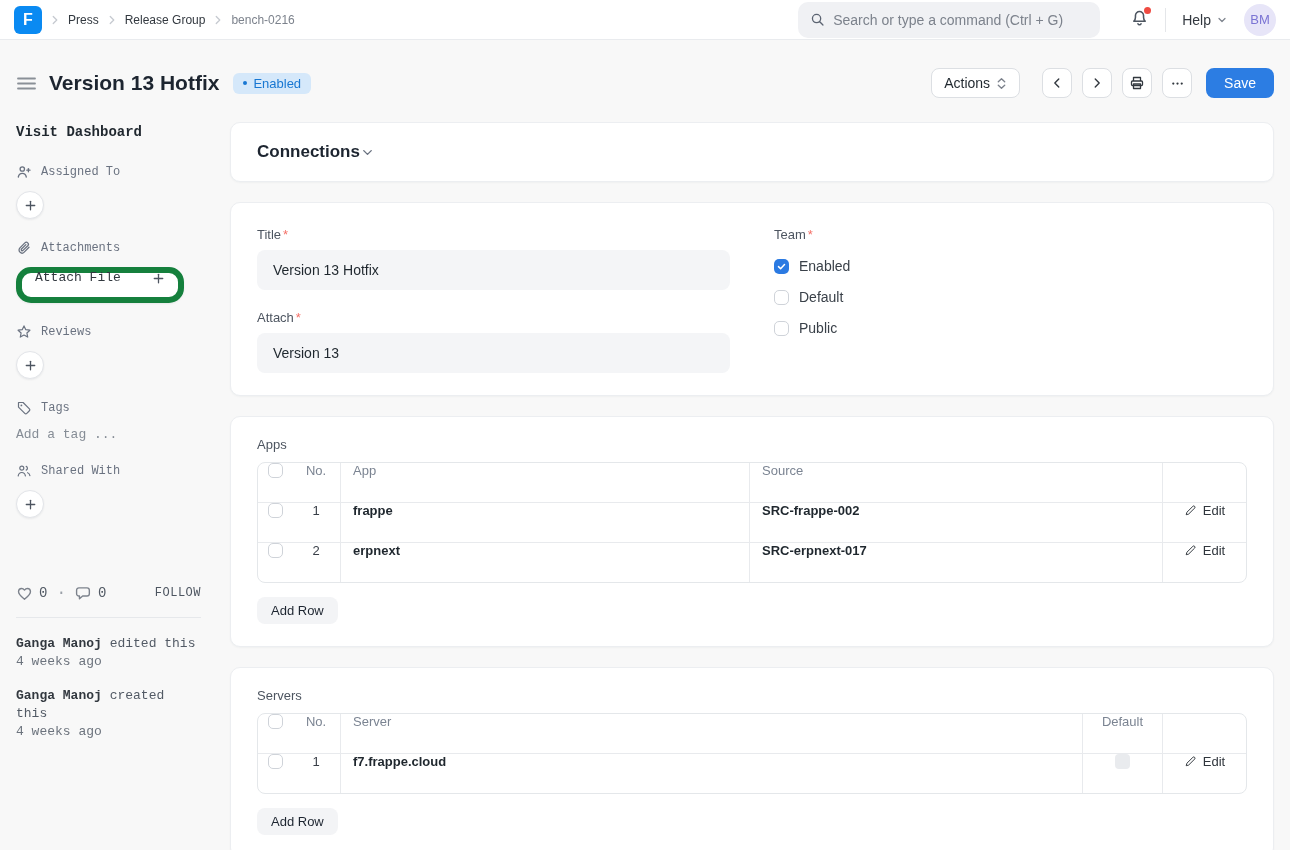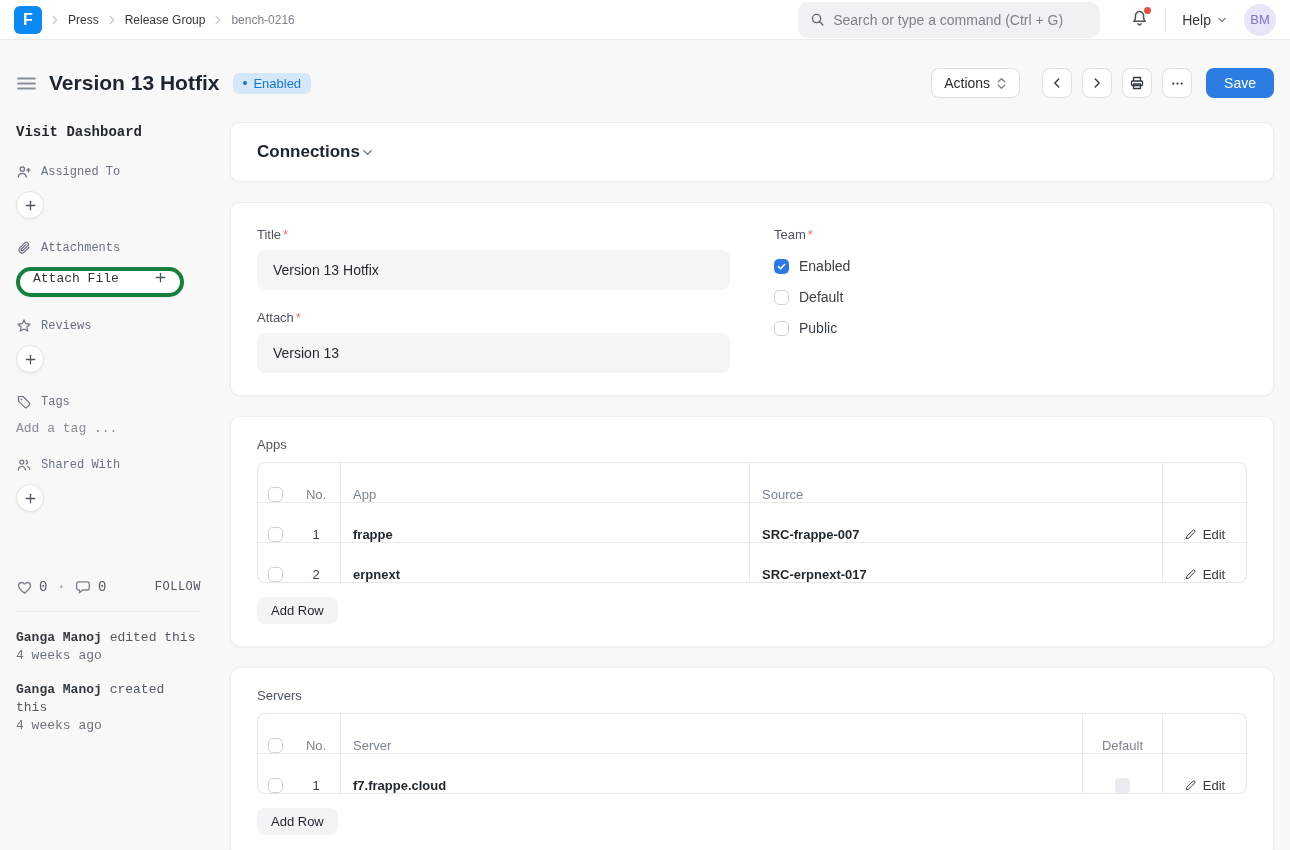--- a/index.html
+++ b/index.html
@@ -53,23 +53,23 @@
   .page-body { display:flex; align-items:flex-start; }
 
   
   .sidebar { width:200px; flex:none; padding-top:2px;font-family:Liberation Mono, monospace; }
   .sb-link { font-size:14px; font-weight:700; color:#1f272e; margin-bottom:24px; cursor:pointer; }
   .sb-section { margin-bottom:21px; }
   .sb-head { display:flex; align-items:center; gap:9px; color:#6a7280; font-size:12px; margin-bottom:11px; }
   .circle-btn { width:28px; height:28px; border-radius:50%; background:#fff; border:1px solid #e3e5e9;
     box-shadow:0 1px 2px rgba(25,39,52,.07); display:flex; align-items:center; justify-content:center;
     color:#4d5560; cursor:pointer; }
-  .attach-btn { width:168px; height:30px; border-radius:15px; background:#fff; border:4px solid #15803d;
-    box-shadow:0 1px 2px rgba(25,39,52,.07); display:flex; align-items:flex-start; justify-content:space-between;
-    padding:0 13px; font-size:13px; color:#32383f; cursor:pointer; }
+  .attach-btn { width:168px; height:30px; border-radius:15px; background:#fff; border:6px solid #15803d;
+    box-shadow:0 1px 2px rgba(25,39,52,.07); display:flex; align-items:flex-end; justify-content:space-between;
+    padding:12px 13px; font-size:13px; color:#32383f; cursor:pointer; }
   .add-tag { font-size:13px; color:#868d96; cursor:pointer; }
   .sb-social { display:flex; align-items:center; margin-top:66px; width:185px; }
   .sb-count { font-size:14px; color:#525a65; margin-left:6px; }
   .sb-mid-dot { color:#9aa0a8; margin:0 9px; }
   .sb-social .icon { color:#7c828c; }
   .follow { margin-left:auto; font-size:12px; letter-spacing:.5px; color:#4d5560; font-weight:500; cursor:pointer; }
   .sb-divider { width:185px; height:1px; background:#e6e8eb; margin:15px 0 17px; }
   .activity-item { font-size:13px; color:#525a65; line-height:18px; margin-bottom:16px; width:185px; }
   .activity-item b { color:#32383f; font-weight:700; }
   .activity-time { color:#6c737d; }
@@ -98,21 +98,21 @@
 
   .card-table { padding:20px 26px 22px; }
   .table-label { font-size:13px; color:#4d5560; margin-bottom:10px; }
   .gtable { border:1px solid #e4e7ea; border-radius:8px; overflow:hidden; }
   .t-row { display:grid; align-items:stretch; }
   .apps-cols { grid-template-columns:34px 48px 1fr 413px 84px; }
   .servers-cols { grid-template-columns:34px 48px 1fr 80px 84px; }
   .t-row + .t-row { border-top:1px solid #e8eaed; }
   .t-head { height:39px; }
   .t-body { height:40px; }
-  .t-cell { display:flex; align-items:flex-end; padding:0 12px; min-width:0; }
+  .t-cell { display:flex; align-items:flex-start; padding:0 12px; min-width:0; }
   .t-cell.center { justify-content:center; padding:0; }
   .t-cell.vline { border-left:1px solid #e8eaed; }
   .th-text { font-size:13px; color:#7b8492; }
   .cell-no { font-size:13px; color:#383e47; }
   .cell-strong { font-size:13px; font-weight:700; color:#1f272e; }
   .edit-btn { display:flex; align-items:center; gap:6px; font-size:13px; color:#30363d; cursor:pointer; }
   .cb-disabled { width:15px; height:15px; background:#e9ebee; border-radius:4px; cursor:pointer; }
   .add-row { display:inline-block; margin-top:14px; padding:6px 14px; background:#f3f4f6;
     border:none; border-radius:8px; font-size:13px; color:#1d2530; cursor:pointer;
     font-family:"Liberation Sans",sans-serif; }
@@ -444,21 +444,21 @@
             <div class="t-cell center">
                 <span class="cb"></span>
               </div>
             <div class="t-cell center">
                 <span class="cell-no">1</span>
               </div>
             <div class="t-cell vline">
                 <span class="cell-strong">frappe</span>
               </div>
             <div class="t-cell vline">
-                <span class="cell-strong">SRC-frappe-007</span>
+                <span class="cell-strong">SRC-frappe-002</span>
               </div>
             <div class="t-cell vline center">
               <span class="edit-btn">
                 <span class="icon">
                   <svg width="13" height="13" viewBox="0 0 16 16" fill="none" stroke="currentColor" stroke-width="1.2" stroke-linejoin="round">
                       <path d="M10.9 2.9a1.5 1.5 0 0 1 2.2 2.1L5.7 12.4l-3 .8.8-3z"></path>
                     </svg>
                   </span>
                 <span>Edit</span>
               </span>

